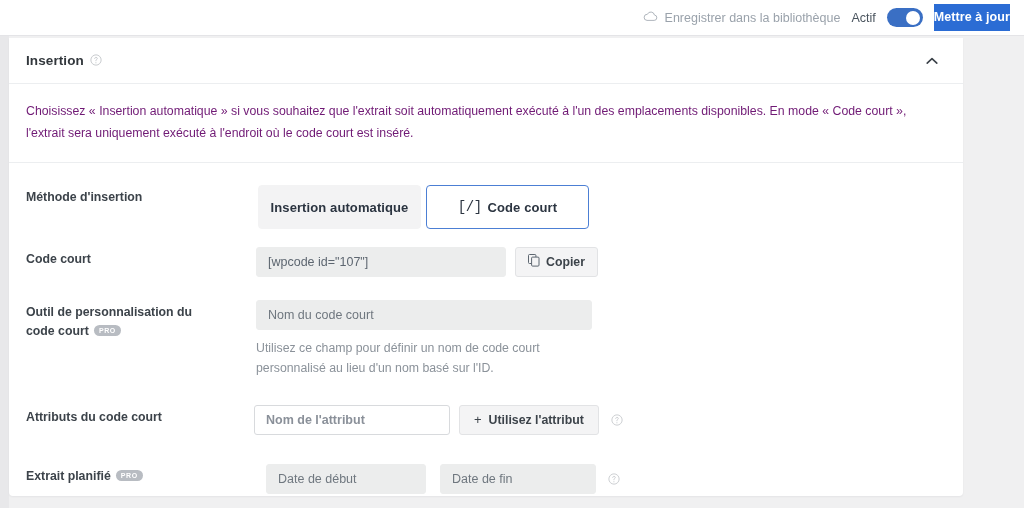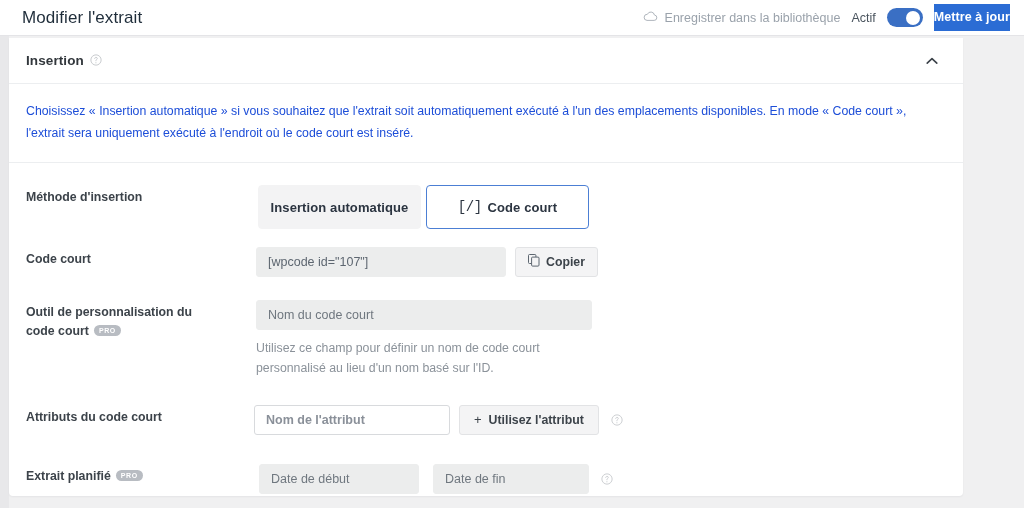--- a/index.html
+++ b/index.html
@@ -138,21 +138,21 @@
     border: none;
     padding: 0;
   }
 
   .card-body { padding: 0; }
 
   .intro {
     padding: 17px 20px 18px 17px;
     font-size: 12.3px;
     line-height: 1.75;
-    color: #1d4ed8;
+    color: #701a75;
     border-bottom: 1px solid #eceef0;
     max-width: 1000px;
   }
 
   
   .row {
     display: flex;
     align-items: flex-start;
     padding: 0 20px 0 17px;
     gap: 28px;
@@ -298,32 +298,31 @@
     font-family: inherit;
   }
   .plus-glyph { font-size: 13px; font-weight: 400; }
   .row-help {
     margin-left: 12px;
     padding-top: 7px;
     opacity: .5;
   }
 
   .row-sched { margin-top: 29px; }
-  #date-start { width: 160px; margin-left: 12px; }
+  #date-start { width: 160px; margin-left: 19px; }
   #date-end { width: 156px; margin-left: 14px; }
 </style>
 </head>
 <body>
 
 <div class="screen">
 
   <div class="left-rail"></div>
 
   <div class="topbar">
-    <div class="page-title">Modifier l'extrait</div>
 
     <div class="topbar-right">
 
       <div class="lib-save">
         <span class="cloud-icon">
           <svg width="15" height="11" viewBox="0 0 15 11" fill="none">
             <path d="M4 9.4h7.1a2.7 2.7 0 0 0 .35-5.38A3.7 3.7 0 0 0 4.4 3.3 2.8 2.8 0 0 0 4 9.4Z" stroke="#b0b6bd" stroke-width="1" fill="none" stroke-linejoin="round"></path>
           </svg>
         </span>
         <span>Enregistrer dans la bibliothèque</span>

